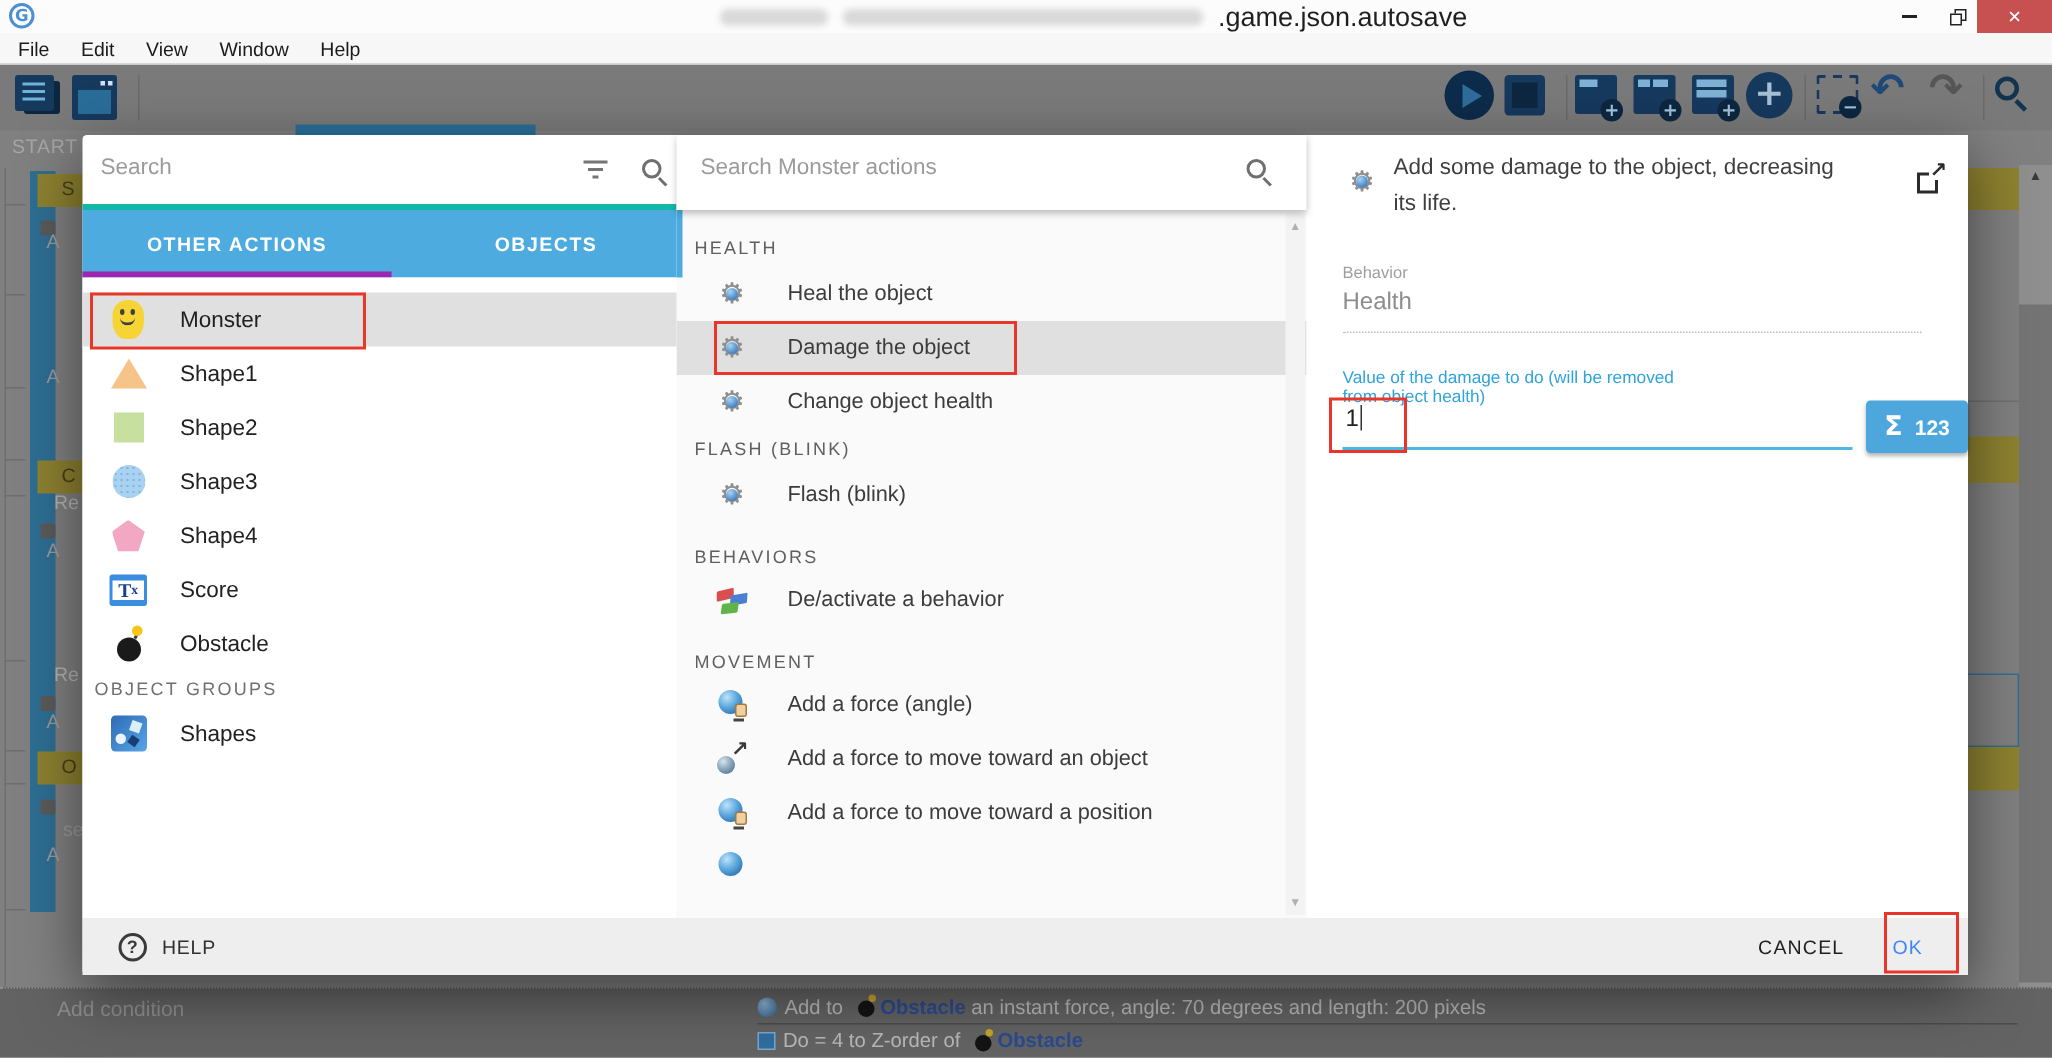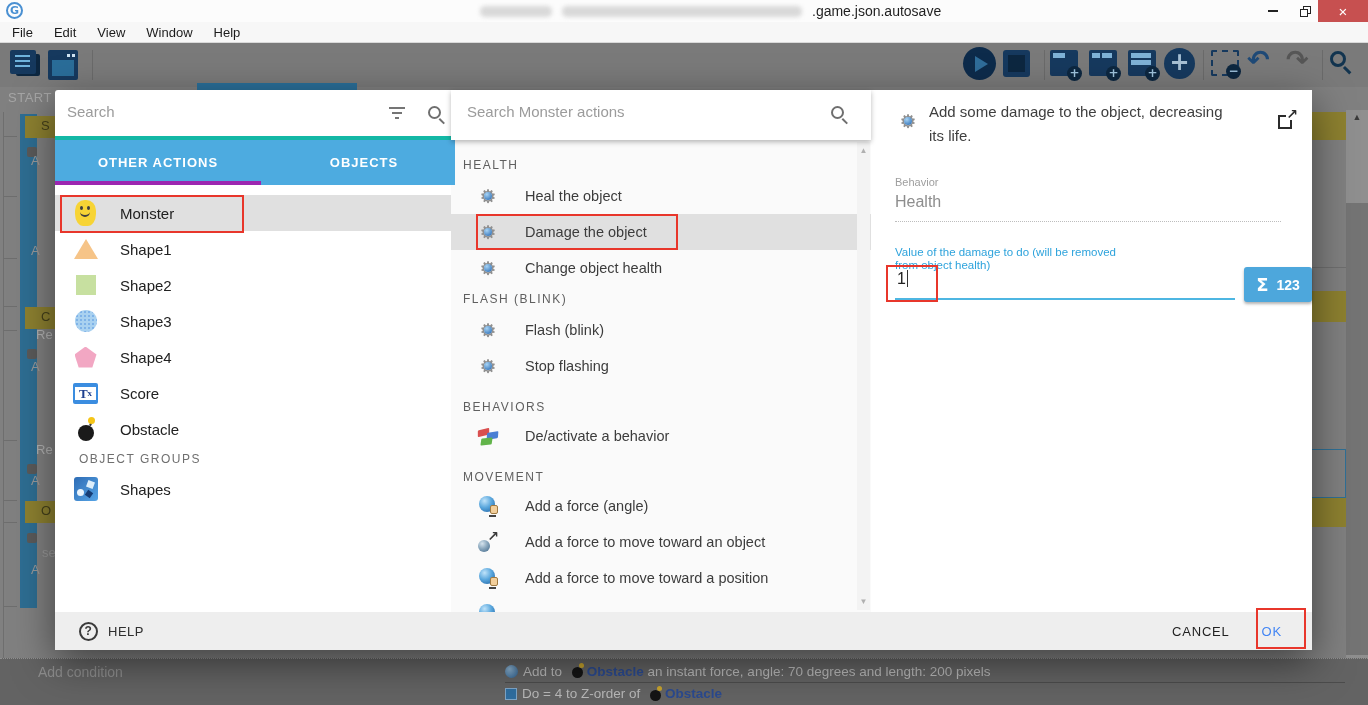--- a/index.html
+++ b/index.html
@@ -4,21 +4,21 @@
 <style>
   *{margin:0;padding:0;box-sizing:border-box}
   body{background:#3a3a3a;font-family:"Liberation Sans","DejaVu Sans",sans-serif}
   #screen{position:relative;width:1368px;height:705px;overflow:hidden;background:#808080;font-family:"Liberation Sans","DejaVu Sans",sans-serif}
 
   
   #titlebar{position:absolute;left:0;top:0;width:1368px;height:22px;background:#fcfcfc;z-index:5}
   #gd-logo{position:absolute;left:6px;top:2px;width:17px;height:17px;border:2px solid #4a90d2;border-radius:50%;color:#4a90d2;font:bold 11px/13px "DejaVu Sans",sans-serif;text-align:center}
   #title-group{position:absolute;left:480px;top:0;height:22px;display:flex;align-items:center;gap:10px}
   .blur-pill{height:11px;background:#d9d9d9;border-radius:5px;filter:blur(2px)}
-  #title-text{font-size:14px;color:#1f1f1f}
+  #title-text{font-size:18px;color:#1f1f1f}
   .win-btn{position:absolute;top:0;height:22px;width:30px;display:flex;align-items:center;justify-content:center}
   #win-min{left:1258px}
   .win-min-glyph{width:10px;height:2px;background:#222}
   #win-restore{left:1290px}
   .restore-glyph{position:relative;width:11px;height:11px}
   .r-back{position:absolute;left:3px;top:0;width:8px;height:8px;border:1px solid #222}
   .r-front{position:absolute;left:0;top:3px;width:8px;height:8px;border:1px solid #222;background:#fcfcfc}
   #win-close{left:1318px;width:50px;background:#c75050;color:#fff;font-size:15px}
 
   
@@ -93,21 +93,21 @@
   .mag-icon .ring{position:absolute;left:0;top:0;width:13px;height:13px;border:2px solid #6f6f6f;border-radius:50%}
   .mag-icon .stem{position:absolute;left:12px;top:12px;width:7px;height:2px;background:#6f6f6f;transform:rotate(45deg);transform-origin:0 0}
   #lp-tabs{position:absolute;left:0;top:50px;width:412px;height:45px;background:#4dabe0;display:flex}
   .tab{flex:1;display:flex;align-items:center;justify-content:center;color:#fff;font-size:13px;font-weight:bold;letter-spacing:1px}
   #lp-tab-underline{position:absolute;left:0;bottom:0;width:206px;height:4px;background:#9c27b0}
   #lp-list{position:absolute;left:0;top:95px;width:411px;height:427px;overflow:hidden;padding-top:10px;background:#fff}
   .obj-row{height:36px;display:flex;align-items:center;padding-left:17px}
   .obj-row.selected{background:#e0e0e0}
   .obj-ic{width:27px;display:flex;justify-content:center;flex:none}
   .obj-label{margin-left:21px;font-size:15px;color:#212121}
-  .list-subheader{height:24px;line-height:24px;padding-left:24px;font-size:12px;color:#6f6f6f;letter-spacing:1.5px}
+  .list-subheader{height:24px;line-height:24px;padding-left:8px;font-size:12px;color:#6f6f6f;letter-spacing:1.5px}
   #lp-scroll{position:absolute;right:1px;top:95px;width:13px;height:427px;background:#f8f8f8}
   .sc-arrow{position:absolute;width:13px;text-align:center;font-size:8px;color:#b0b0b0}
   
   #mp{position:absolute;left:396px;top:0;width:420px;height:522px;background:#fafafa}
   #mp-bluestrip{position:absolute;left:0;top:50px;width:4px;height:45px;background:#4dabe0}
   #mp-card{position:absolute;left:0;top:0;width:420px;height:50px;background:#fff;box-shadow:0 2px 5px rgba(0,0,0,.28);z-index:2}
   #mp-list{position:absolute;left:0;top:50px;width:420px;height:472px;overflow:hidden;padding-top:12px}
   .sec-header{height:26px;line-height:26px;padding-left:12px;font-size:12px;color:#5f5f5f;letter-spacing:1.5px}
   .sec-header.tall{height:34px;line-height:46px}
   .act-row{height:36px;display:flex;align-items:center;padding-left:24px}
@@ -451,29 +451,20 @@
         <div class="sec-header">FLASH (BLINK)</div>
         <div class="act-row">
           <span class="act-ic">
               <span class="gear-icon">
                 <span class="g">⚙</span>
                 <span class="dot"></span>
               </span>
             </span>
           <span class="act-label">Flash (blink)</span>
         </div>
-        <div class="act-row">
-          <span class="act-ic">
-              <span class="gear-icon">
-                <span class="g">⚙</span>
-                <span class="dot"></span>
-              </span>
-            </span>
-          <span class="act-label">Stop flashing</span>
-        </div>
         <div class="sec-header tall">BEHAVIORS</div>
         <div class="act-row">
           <span class="act-ic">
               <span class="behavior-icon">
                 <span class="b1"></span>
                 <span class="b2"></span>
                 <span class="b3"></span>
               </span>
             </span>
           <span class="act-label">De/activate a behavior</span>

